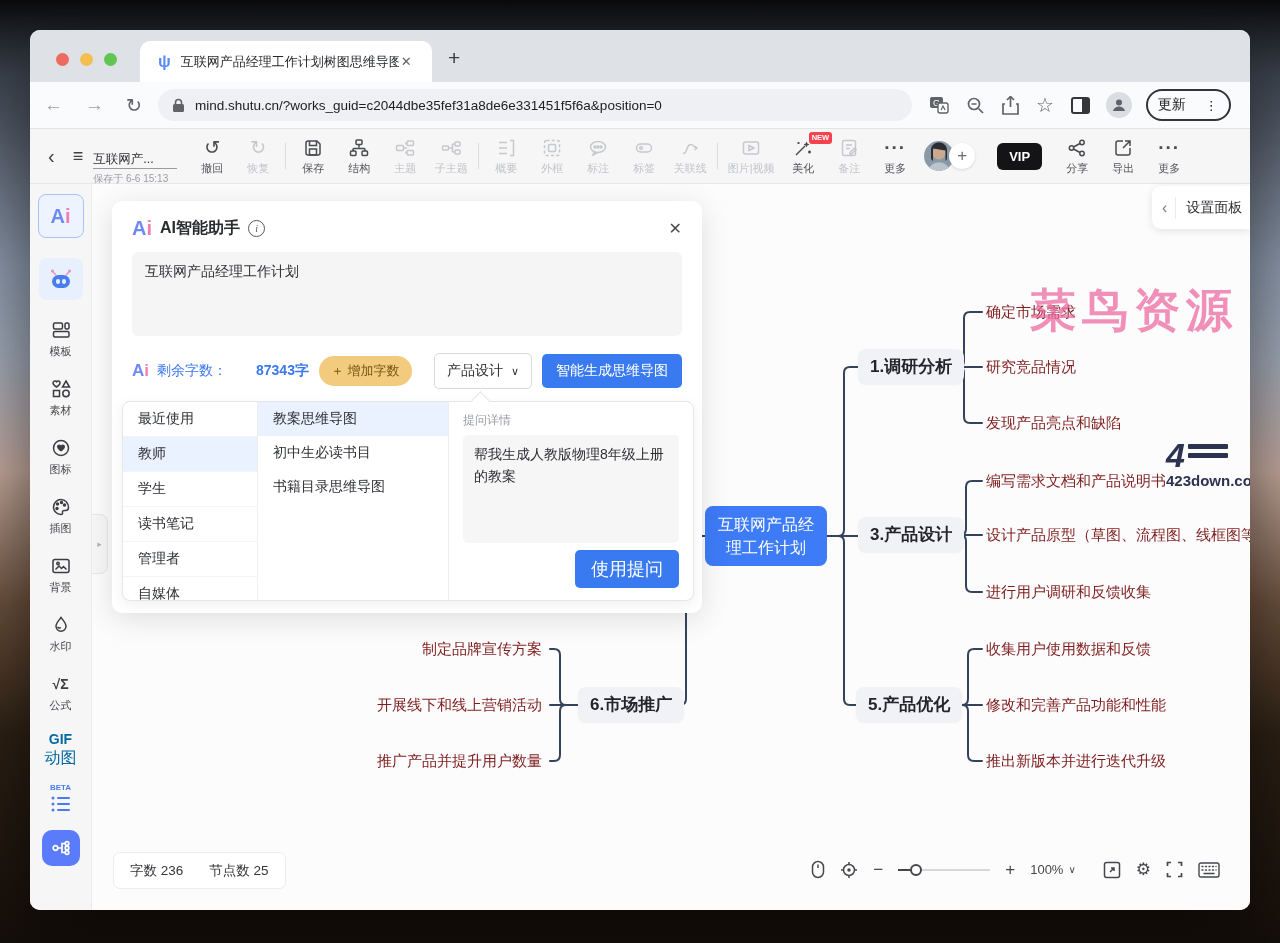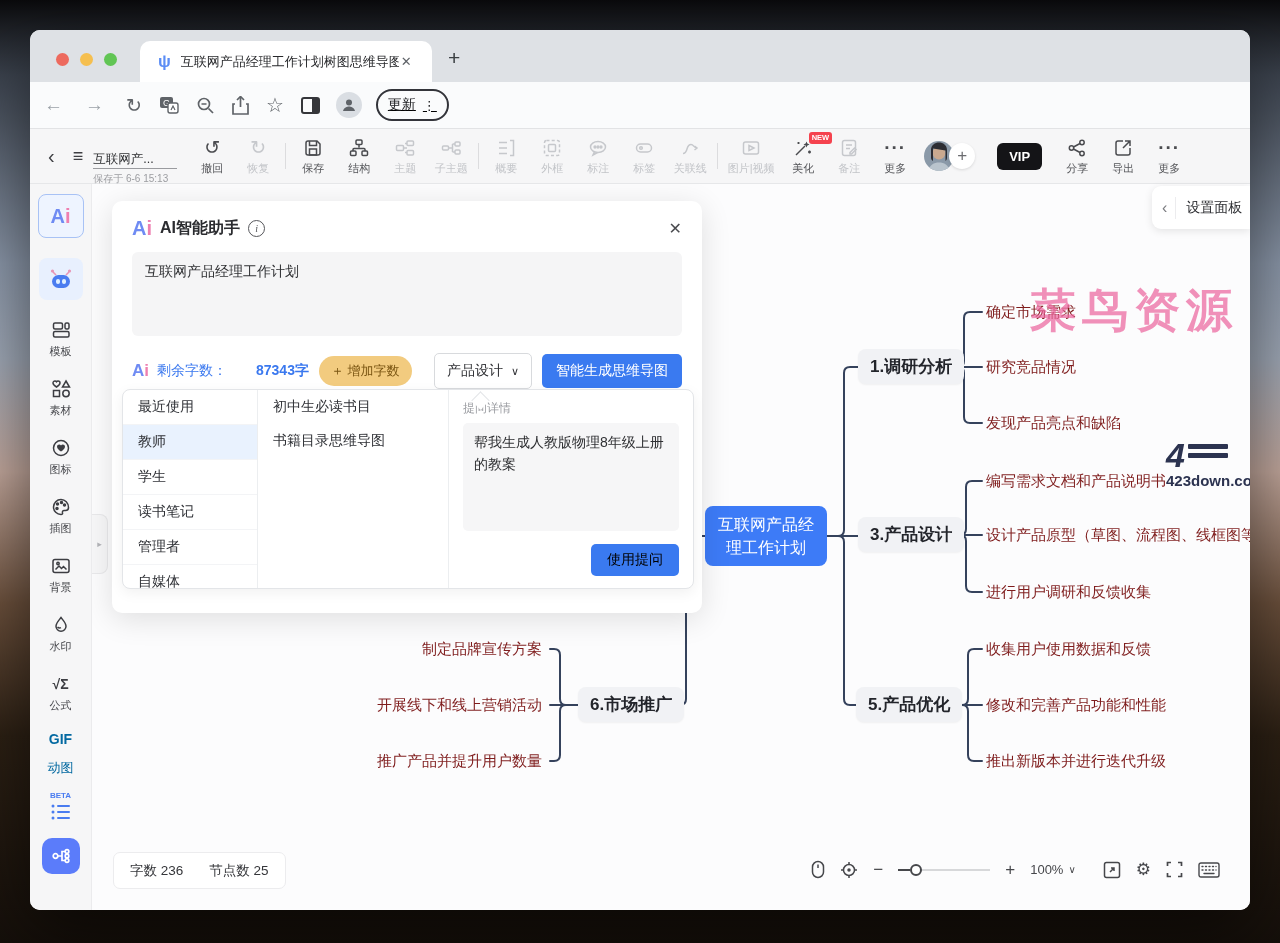--- a/index.html
+++ b/index.html
@@ -22,21 +22,21 @@
     display:flex;align-items:center;}
   .navic{font-size:19px;margin-left:14px;}
   .navic.dim{color:#9aa0a6}.navic.dark{color:#5f6368}
   .omnibox{height:32px;flex:0 0 726px;margin-left:16px;background:#eef0f3;border-radius:16px;
     display:flex;align-items:center;padding:0 14px;}
   .omnibox .url{font-size:13.5px;color:#202124;white-space:nowrap;overflow:hidden;}
   .chromeic{margin-left:17px;color:#5f6368;display:inline-flex;}
   .avatar-s{width:26px;height:26px;border-radius:50%;background:#dadee3;margin-left:16px;
     display:flex;align-items:center;justify-content:center;}
   .updatepill{margin-left:14px;border:2px solid #33343a;border-radius:17px;height:28px;
-    display:flex;align-items:center;padding:0 10px;gap:7px;text-decoration:underline;}
+    display:flex;align-items:center;padding:0 10px;gap:19px;}
   .updatepill .ut{font-size:14px;color:#202124;}
   .updatepill .kb{font-size:13px;color:#202124;letter-spacing:1px;}
   
   .appbar{height:55px;background:#f6f6f7;border-bottom:1px solid #e6e7e9;display:flex;align-items:center;padding:0 10px;box-sizing:border-box;}
   .ab-chev{font-size:20px;color:#3e3f43;margin:0 8px 0 8px;}
   .ab-burger{font-size:18px;color:#3e3f43;margin:0 10px;}
   .ab-titleblk{width:84px;margin-right:12px;margin-top:24px;}
   .ab-title{font-size:12.5px;color:#2f3033;border-bottom:1px solid #9a9b9f;white-space:nowrap;overflow:hidden;}
   .ab-saved{font-size:10px;color:#9c9da1;margin-top:3px;white-space:nowrap;}
   .tbi{width:46px;display:flex;flex-direction:column;align-items:center;gap:2px;position:relative;flex:0 0 auto;}
@@ -58,21 +58,21 @@
     align-items:center;padding-top:10px;box-sizing:border-box;}
   .sb-ai{width:44px;height:42px;border:1px solid #a8c2f5;background:#eef4ff;border-radius:8px;
     display:flex;align-items:center;justify-content:center;font-size:20px;font-weight:800;}
   .sb-robot{width:44px;height:42px;background:#e8f0fe;border-radius:8px;margin-top:20px;
     display:flex;align-items:center;justify-content:center;}
   .sbi{margin-top:19px;display:flex;flex-direction:column;align-items:center;gap:3px;}
   .sbi .ic{height:22px;color:#3c3d42;display:flex;align-items:center;justify-content:center;font-size:16px;}
   .sbi .lb{font-size:11px;color:#45464b;}
   .gifblk{margin-top:18px;text-align:center;color:#0369a1;}
   .gif1{font-size:14px;font-weight:bold;}
-  .gif2{font-size:13px;margin-top:12px;}
+  .gif2{font-size:16px;margin-top:1px;}
   .betalb{font-size:8px;color:#4a7cf0;font-weight:bold;margin-top:14px;}
   .sb-list{color:#4a7cf0;margin-top:2px;}
   .sb-share{width:38px;height:36px;background:#5b7cfa;border-radius:10px;margin-top:12px;
     display:flex;align-items:center;justify-content:center;}
   .canvas{position:relative;flex:1;background:#fcfcfd;overflow:hidden;}
   
   .mmsvg{position:absolute;left:0;top:0;z-index:2;}
   .mm-root{position:absolute;left:613px;top:322px;width:122px;box-sizing:border-box;background:#3d7bf7;
     color:#fff;border-radius:8px;padding:7px 8px;font-size:16px;line-height:1.45;text-align:center;z-index:3;font-weight:500;}
   .mm-branch{position:absolute;background:#f1f2f5;border-radius:8px;padding:6px 12px;font-size:17px;
@@ -101,34 +101,34 @@
   .dlg-ta{margin-top:12px;width:550px;height:84px;background:#f5f5f6;border:none;border-radius:6px;
     padding:11px 13px;font-size:14px;color:#2f3033;resize:none;box-sizing:border-box;font-family:inherit;}
   .dlg-row{display:flex;align-items:center;margin-top:13px;}
   .remain{font-size:14px;color:#3a78ef;margin-left:8px;}
   .remain b{font-weight:bold;padding-left:29px;}
   .addwords{background:#f2cb7f;color:#7a5512;font-size:13px;border-radius:15px;padding:6px 12px;margin-left:10px;font-weight:500;}
   .exdrop{margin-left:auto;border:1px solid #d8dadd;border-radius:5px;height:34px;display:flex;align-items:center;
     padding:0 12px;gap:8px;font-size:14px;color:#303135;background:#fff;}
   .genbtn{background:#3a7af0;color:#fff;font-size:14px;border-radius:5px;height:34px;display:flex;
     align-items:center;padding:0 14px;margin-left:10px;}
-  .popover{position:absolute;left:10px;top:188px;width:570px;height:198px;border:1px solid #e3e5e8;
+  .popover{position:absolute;left:10px;top:200px;width:570px;height:198px;border:1px solid #e3e5e8;
     border-radius:8px;background:#fff;display:flex;overflow:hidden;box-shadow:0 4px 14px rgba(0,0,0,.06);}
   .caret{position:absolute;left:362px;top:193px;width:12px;height:12px;background:#fff;
     border-left:1px solid #e3e5e8;border-top:1px solid #e3e5e8;transform:rotate(45deg);z-index:21;}
   .pcol1{width:134px;border-right:1px solid #eceef0;}
   .pcol2{width:190px;border-right:1px solid #eceef0;}
   .pcol3{flex:1;padding:10px 14px;box-sizing:border-box;position:relative;}
   .prow{height:34px;display:flex;align-items:center;padding-left:15px;font-size:14px;color:#2f3136;border-bottom:1px solid #f3f4f6;}
   .prow.sel{background:#e9f2fe;}
   .pcol2 .prow{border-bottom:none;}
   .dtl-lb{font-size:12px;color:#9a9ca1;}
   .dtl-ta{margin-top:6px;width:100%;height:108px;background:#f6f6f7;border:none;border-radius:5px;
     padding:9px 11px;font-size:14px;color:#2f3033;line-height:1.55;resize:none;box-sizing:border-box;font-family:inherit;}
-  .usebtn{position:absolute;right:14px;bottom:12px;background:#3a7af0;color:#000000;font-size:14px;
+  .usebtn{position:absolute;right:14px;bottom:12px;background:#3a7af0;color:#ffffff;font-size:18px;
     border-radius:5px;padding:7px 16px;}
   
   .settings-tab{position:absolute;right:0;top:156px;width:98px;height:43px;background:#fff;
     border-radius:9px 0 0 9px;box-shadow:0 2px 8px rgba(0,0,0,.10);display:flex;align-items:center;z-index:30;}
   .settings-tab .ch{font-size:16px;color:#7b7c80;margin:0 8px 0 10px;}
   .settings-tab .dv{width:1px;height:22px;background:#ececee;margin-right:10px;}
   .settings-tab .tx{font-size:14px;color:#2e2f33;}
   .flyout{position:absolute;left:0;top:330px;width:15px;height:58px;background:#f7f7f8;border:1px solid #e9e9eb;
     border-left:none;border-radius:0 8px 8px 0;display:flex;align-items:center;justify-content:center;z-index:4;}
   .flyout span{font-size:9px;color:#b3b4b8;}
@@ -159,20 +159,27 @@
       <span class="ttl">互联网产品经理工作计划树图思维导图</span>
       <span class="x">✕</span>
     </div>
     <div class="newtab">+</div>
   </div>
 
   <div class="urlrow">
     <span class="navic dim">←</span>
     <span class="navic dim" style="margin-left:22px">→</span>
     <span class="navic dark" style="margin-left:22px">↻</span>
+    <div class="omnibox">
+      <svg width="13" height="15" viewBox="0 0 13 15" style="margin-right:10px">
+        <rect x="1" y="6" width="11" height="8" rx="1.5" fill="#5f6368"></rect>
+        <path d="M3.5 6V4.5a3 3 0 0 1 6 0V6" stroke="#5f6368" stroke-width="1.6" fill="none"></path>
+      </svg>
+      <span class="url">mind.shutu.cn/?works_guid=c2044dbe35fef31a8de6e331451f5f6a&amp;position=0</span>
+    </div>
     <span class="chromeic">
       <svg width="20" height="18" viewBox="0 0 20 18">
             <rect x="1" y="1" width="13" height="11" rx="2" fill="#5f6368"></rect>
             <text x="4" y="10" font-size="9" fill="#fff" font-family="Liberation Sans">G</text>
             <rect x="9" y="7" width="10" height="10" rx="2" fill="#fff" stroke="#5f6368" stroke-width="1.4"></rect>
             <path d="M12 14l2-4 2 4" stroke="#5f6368" stroke-width="1.2" fill="none"></path>
           </svg>
     </span>
     <span class="chromeic">
       <svg width="19" height="19" viewBox="0 0 19 19">
@@ -569,20 +576,21 @@
         <div class="popover">
           <div class="pcol1">
             <div class="prow">最近使用</div>
             <div class="prow sel">教师</div>
             <div class="prow">学生</div>
             <div class="prow">读书笔记</div>
             <div class="prow">管理者</div>
             <div class="prow">自媒体</div>
           </div>
           <div class="pcol2">
+            <div class="prow sel">教案思维导图</div>
             <div class="prow">初中生必读书目</div>
             <div class="prow">书籍目录思维导图</div>
           </div>
           <div class="pcol3">
             <div class="dtl-lb">提问详情</div>
             <textarea class="dtl-ta" style="">帮我生成人教版物理8年级上册的教案</textarea>
             <span class="usebtn">使用提问</span>
           </div>
         </div>
       </div>

